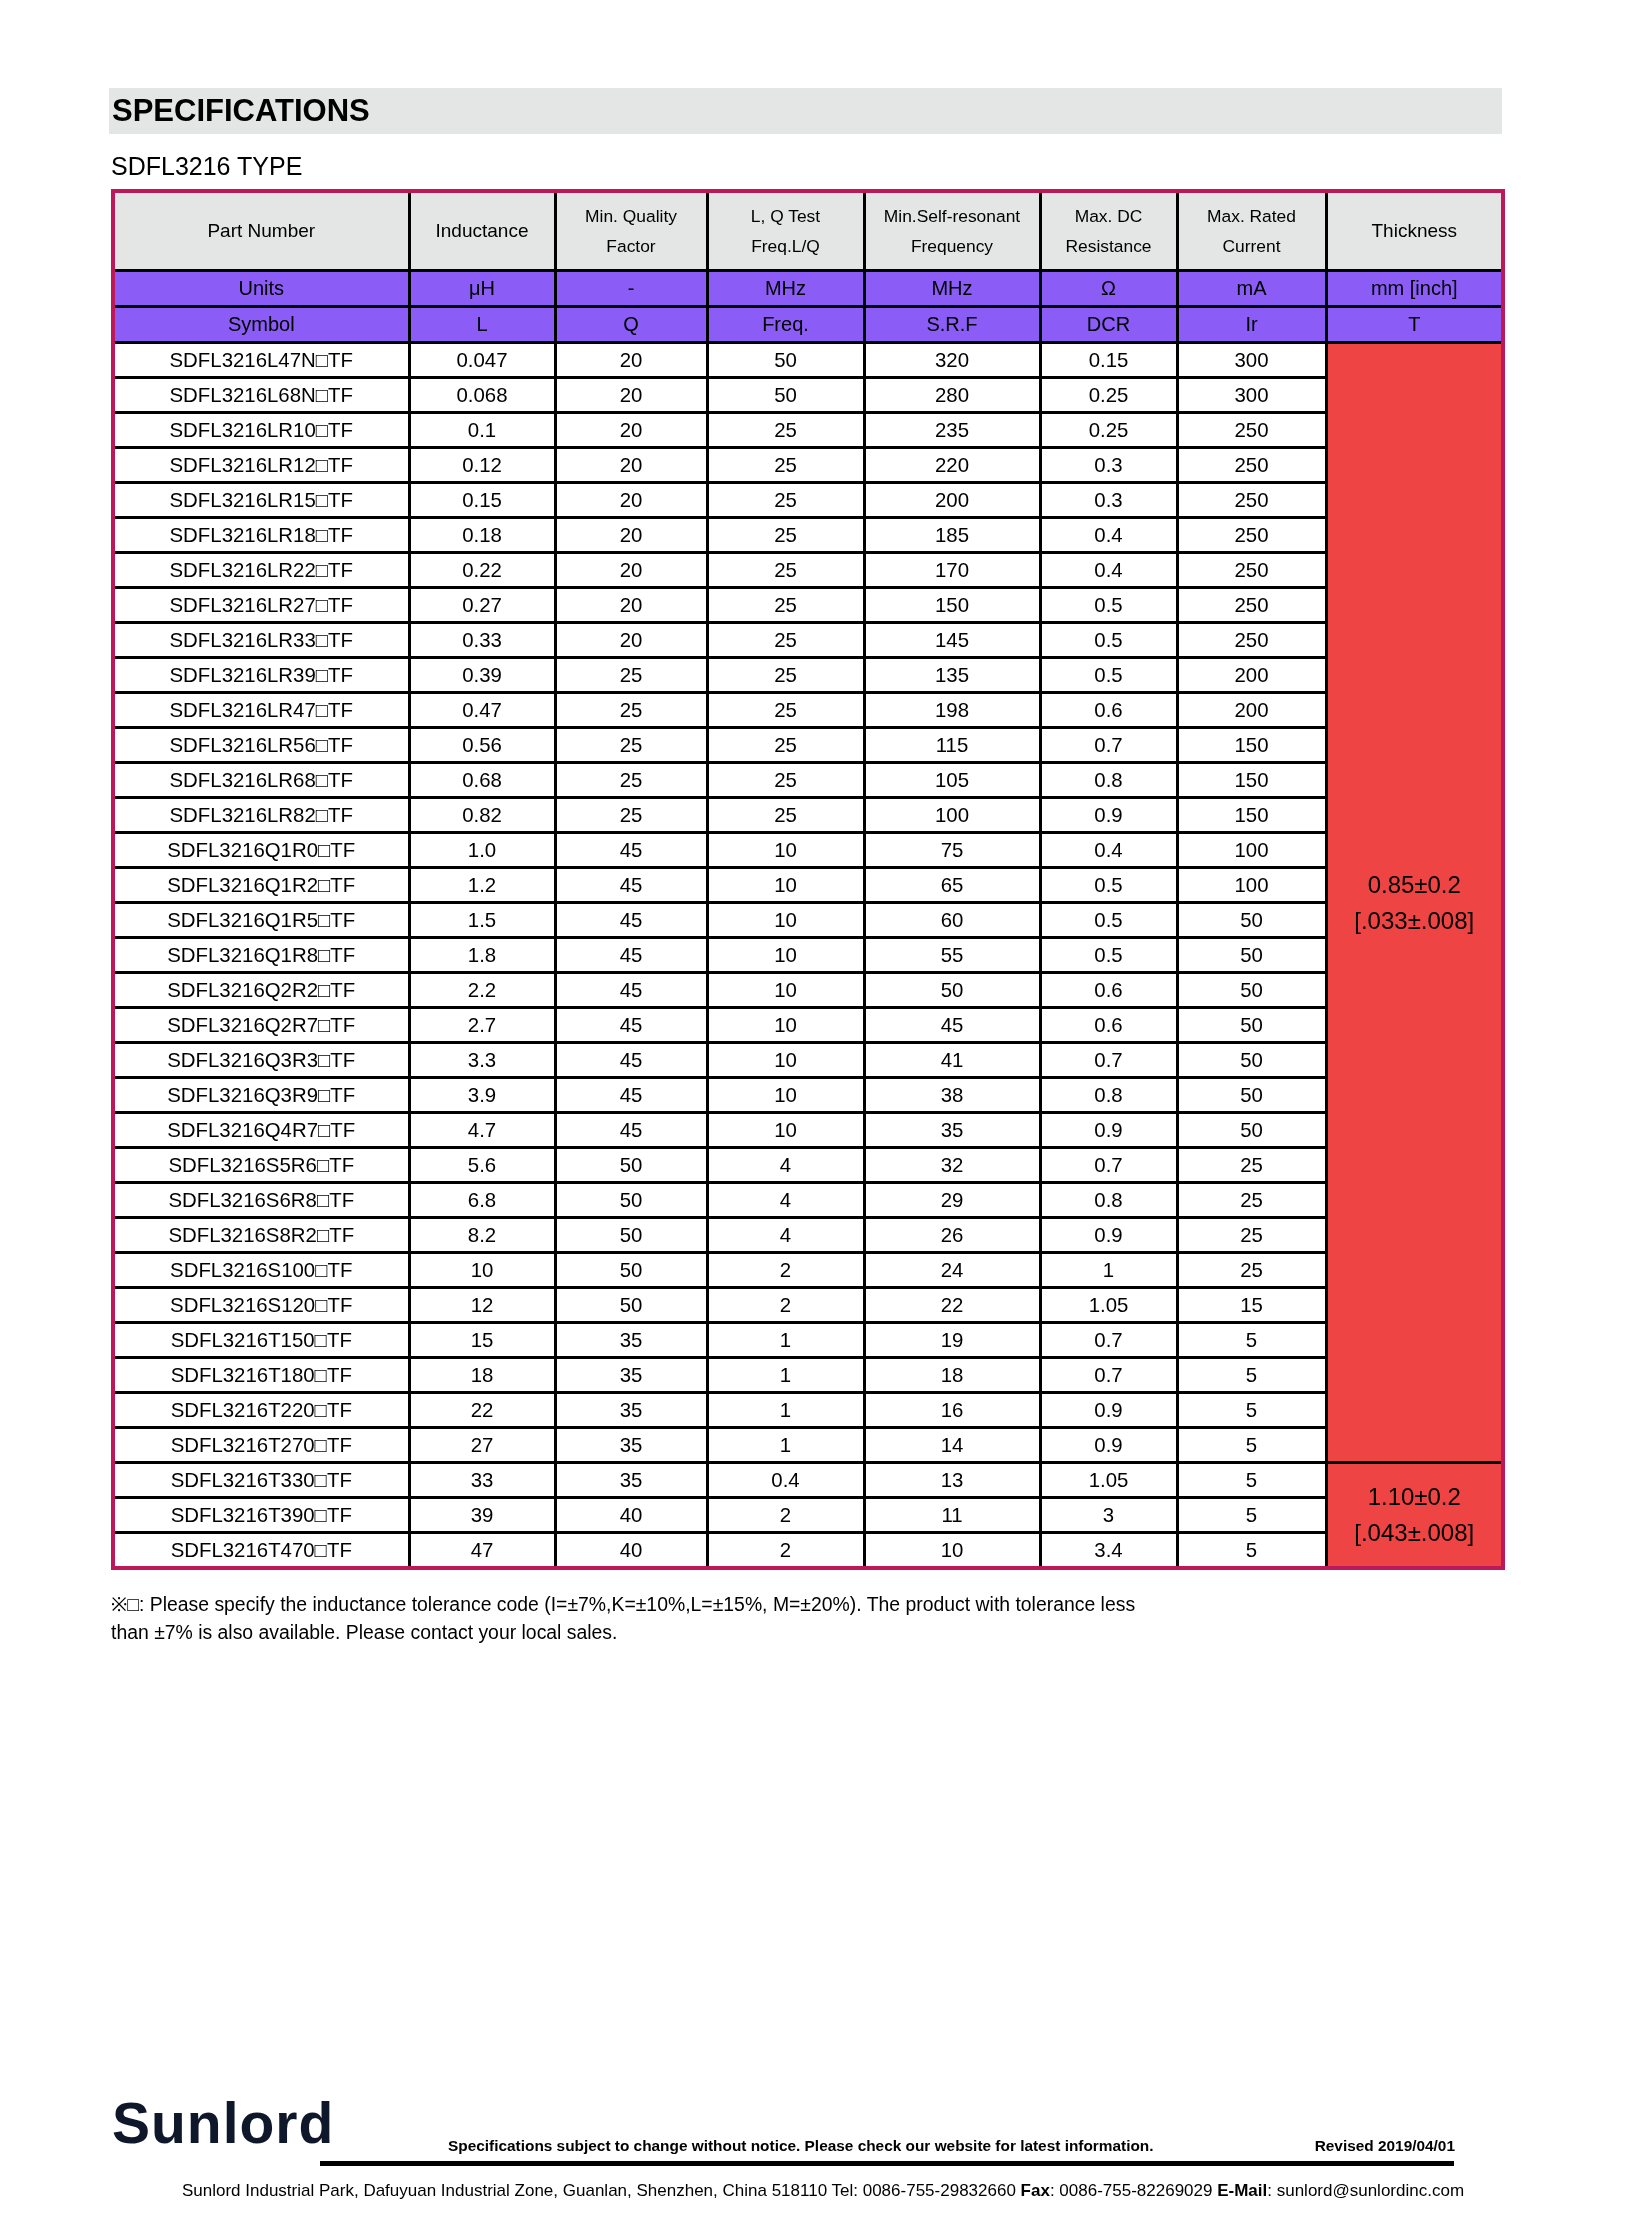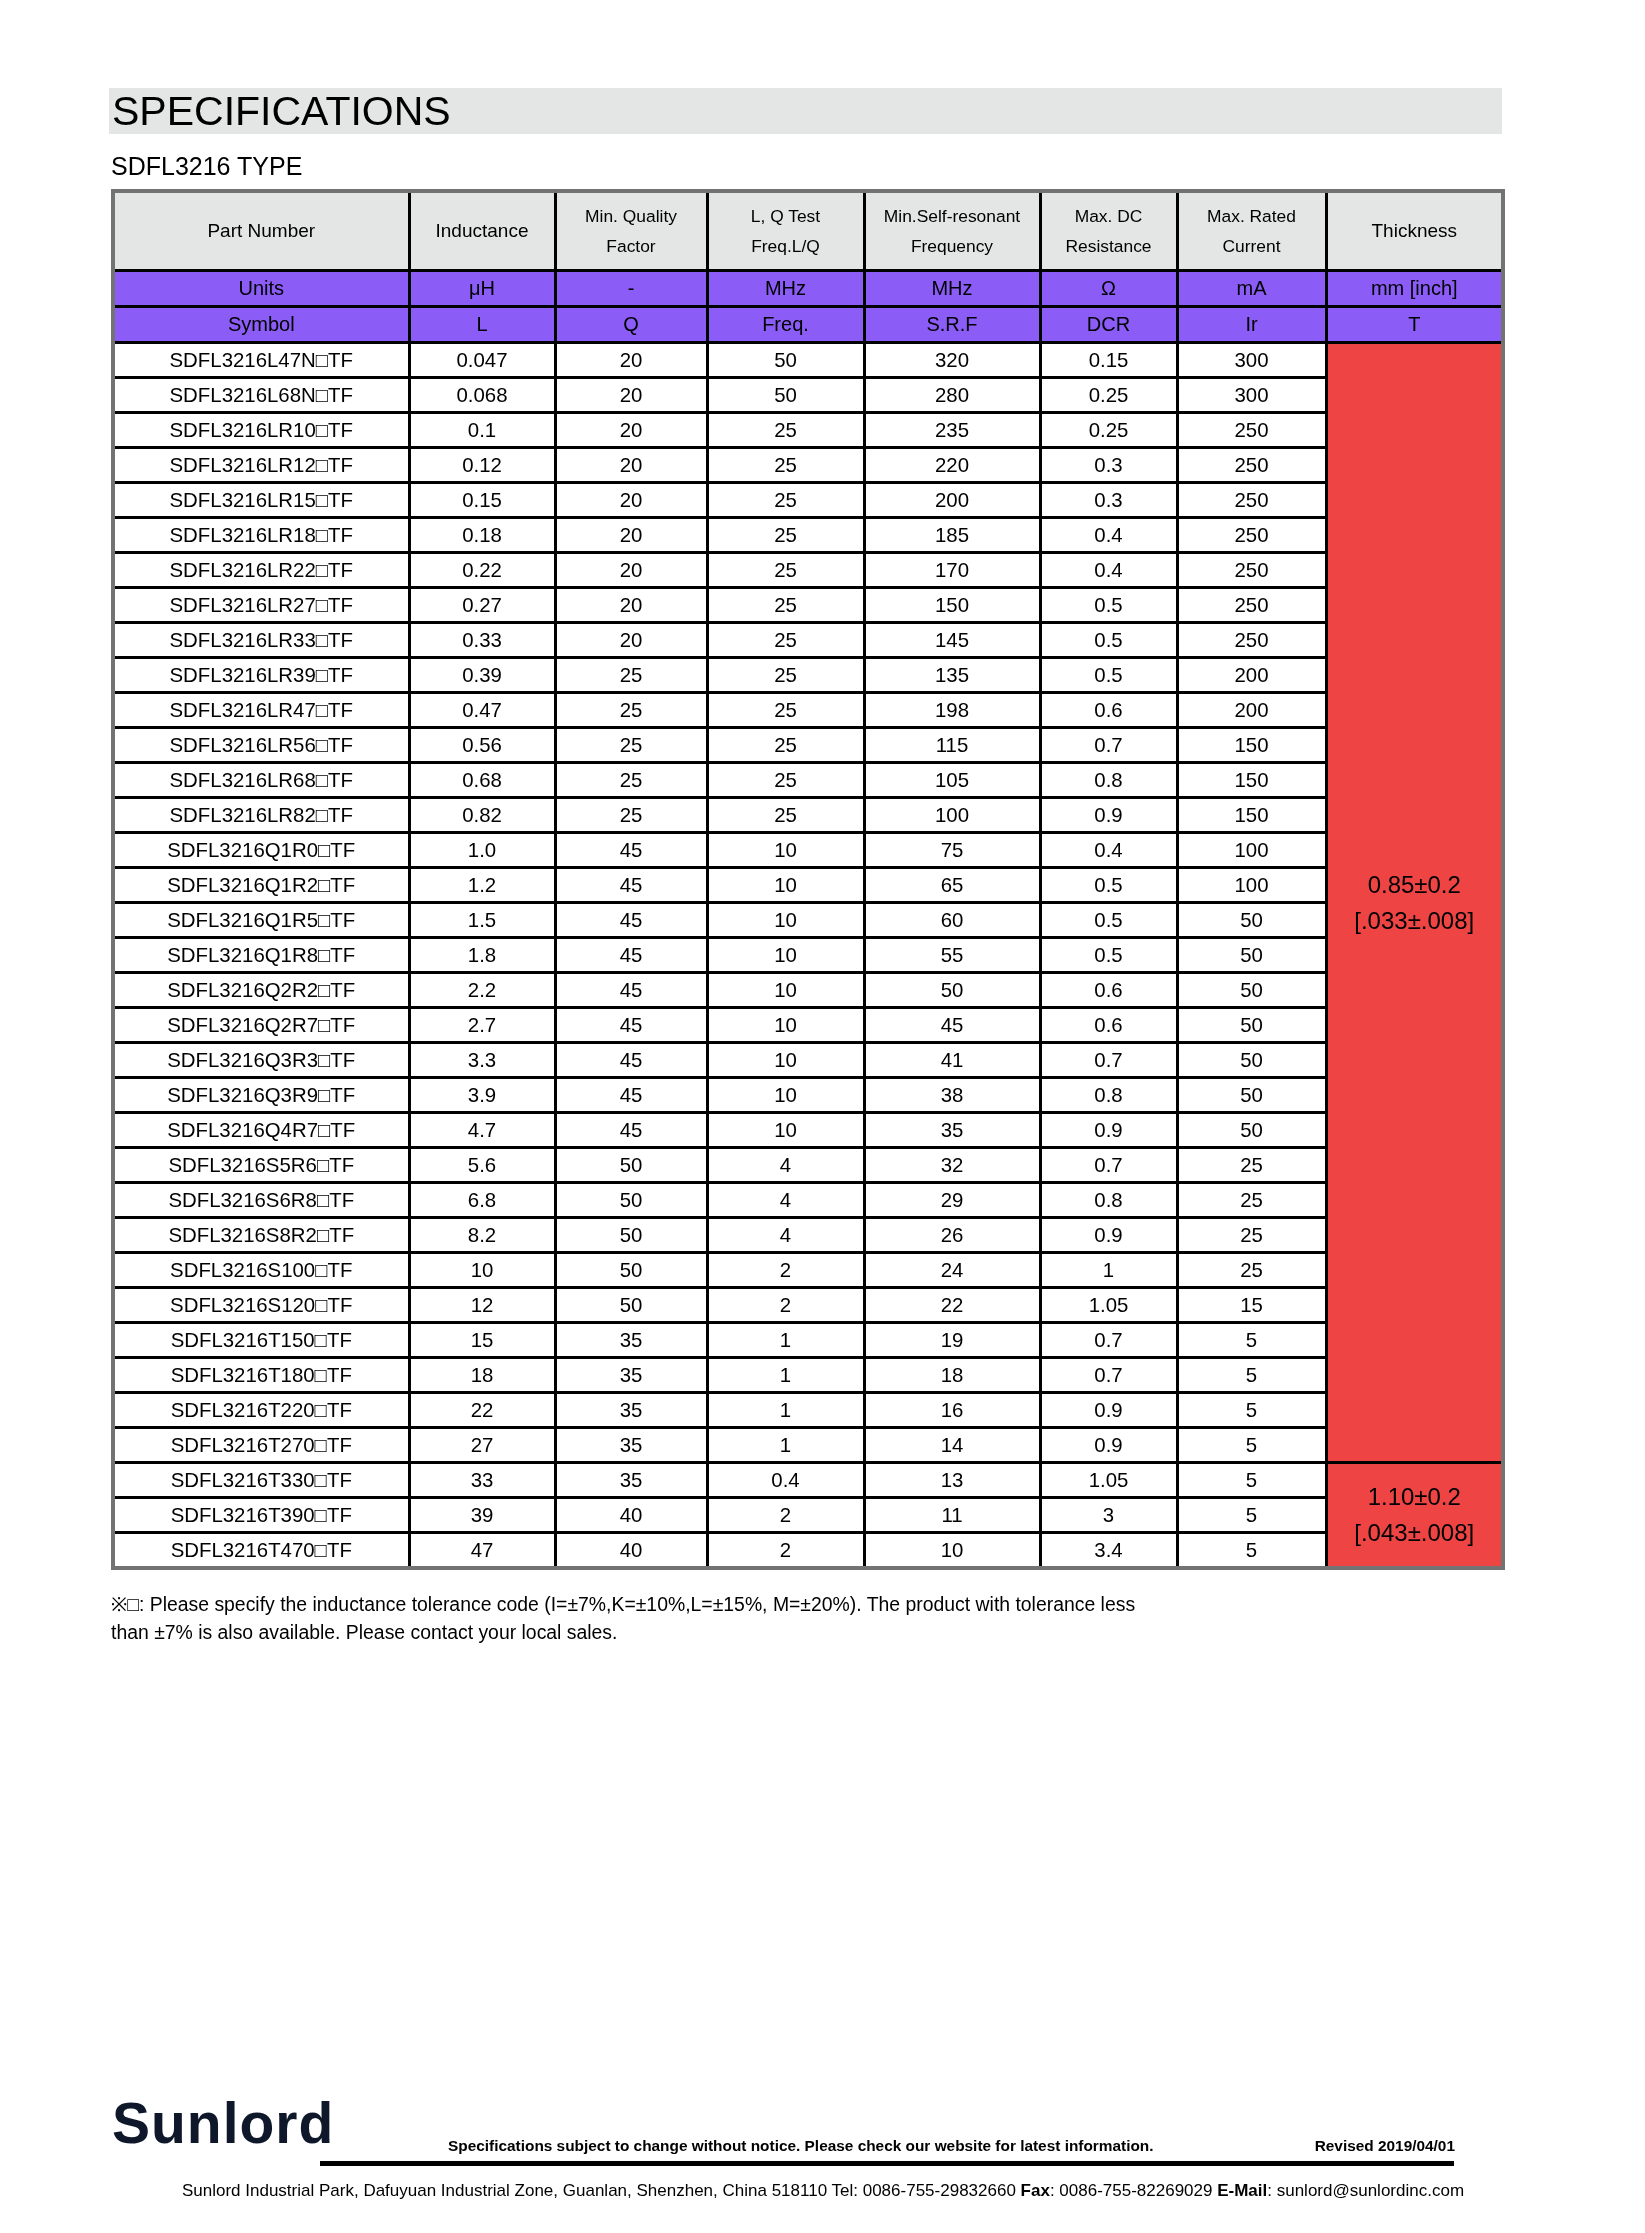--- a/index.html
+++ b/index.html
@@ -16,40 +16,40 @@
     position: absolute;
     left: 109px;
     top: 88px;
     width: 1393px;
     height: 46px;
     background: #e4e5e5;
     display: flex;
     align-items: center;
   }
   .section-bar .section-title {
-    font-size: 41px;
-    font-weight: normal;
+    font-size: 31px;
+    font-weight: bold;
     margin-left: 3px;
     letter-spacing: 0px;
   }
   .type-title {
     position: absolute;
     left: 111px;
     top: 152px;
     font-size: 25px;
     font-weight: 400;
   }
   table.spec {
     position: absolute;
     left: 111px;
     top: 189px;
     border-collapse: collapse;
     table-layout: fixed;
     width: 1391px;
-    border: 4px solid #737373;
+    border: 4px solid #be185d;
   }
   table.spec th, table.spec td {
     border: 3px solid #000;
     text-align: center;
     vertical-align: middle;
     padding: 0 2px;
     overflow: hidden;
   }
   table.spec .hdr {
     background: #e4e5e5;

